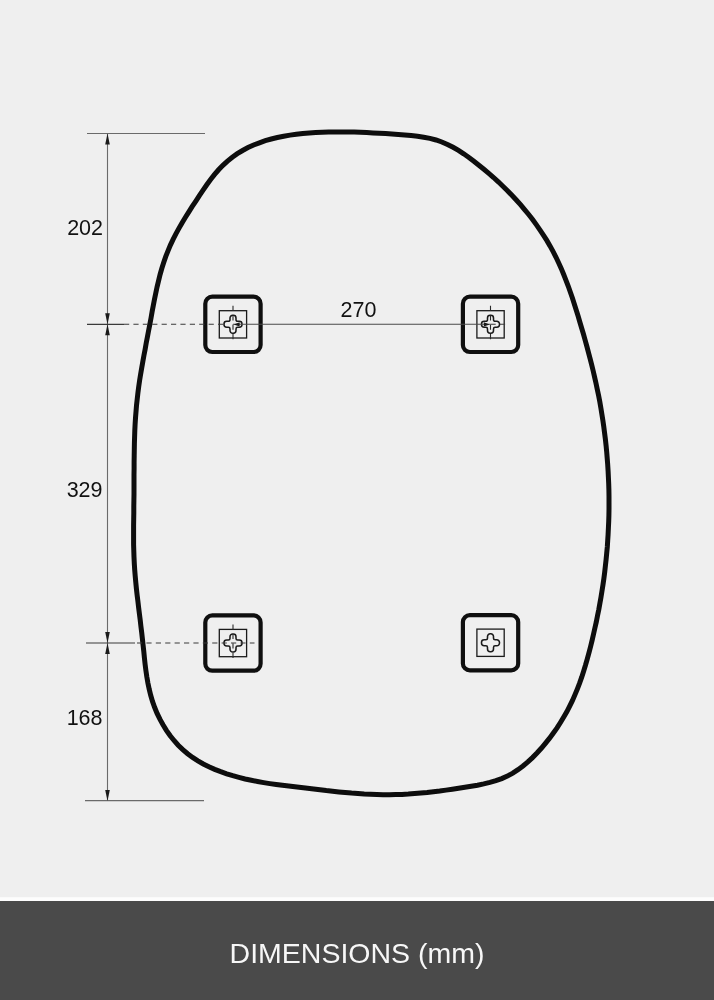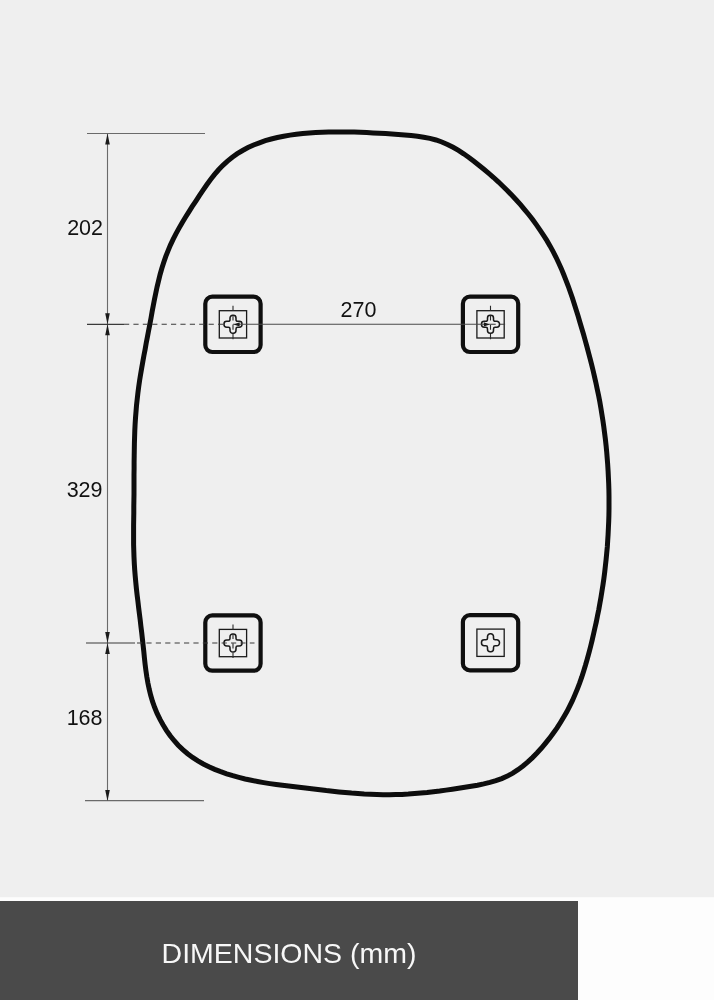--- a/index.html
+++ b/index.html
@@ -1,17 +1,17 @@
 <!DOCTYPE html>
 <html><head>
 <meta charset="utf-8">
 <style>
   html,body{margin:0;padding:0;width:714px;height:1000px;background:#fdfdfd;overflow:hidden;}
   body{font-family:"Liberation Sans",sans-serif;}
-  .footer{position:absolute;left:0;top:901px;width:578px;height:99px;background:#4a4a4a;
+  .footer{position:absolute;left:0;top:901px;width:714px;height:99px;background:#4a4a4a;
           display:flex;align-items:center;justify-content:center;}
   .footer span{color:#f7f7f7;font-size:28.5px;letter-spacing:0;transform:translateY(2.5px);display:inline-block;}
 </style>
 </head>
 <body>
 
 <div style="position:absolute;left:0;top:0;">
 <svg width="714" height="1000" viewBox="0 0 714 1000" xmlns="http://www.w3.org/2000/svg">
 
 <rect x="0" y="0" width="714" height="897.5" fill="#efefef"></rect>

